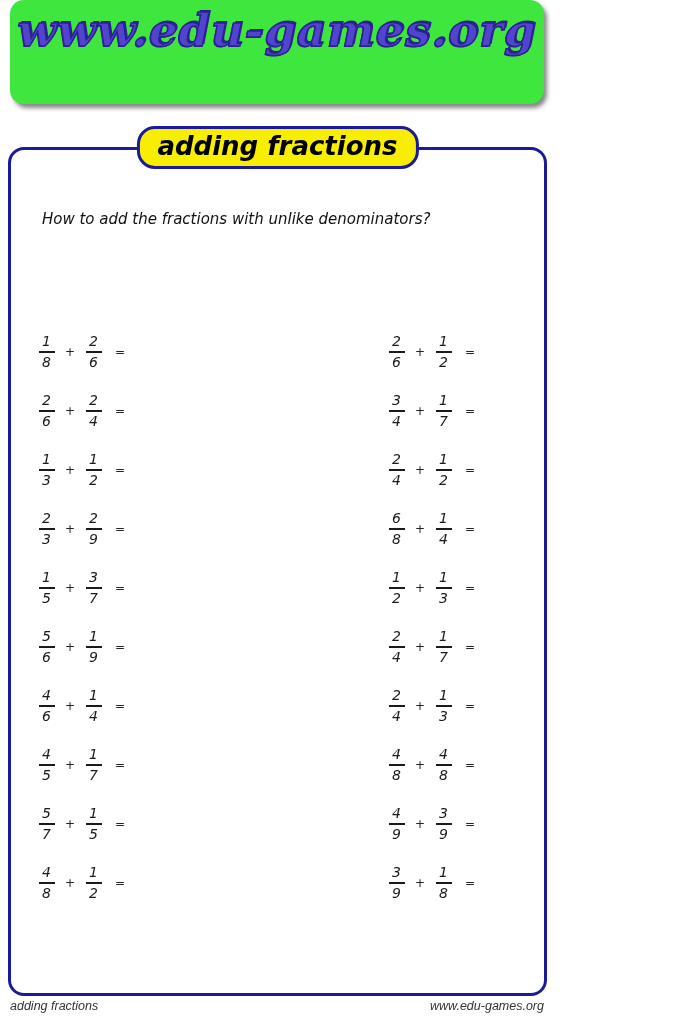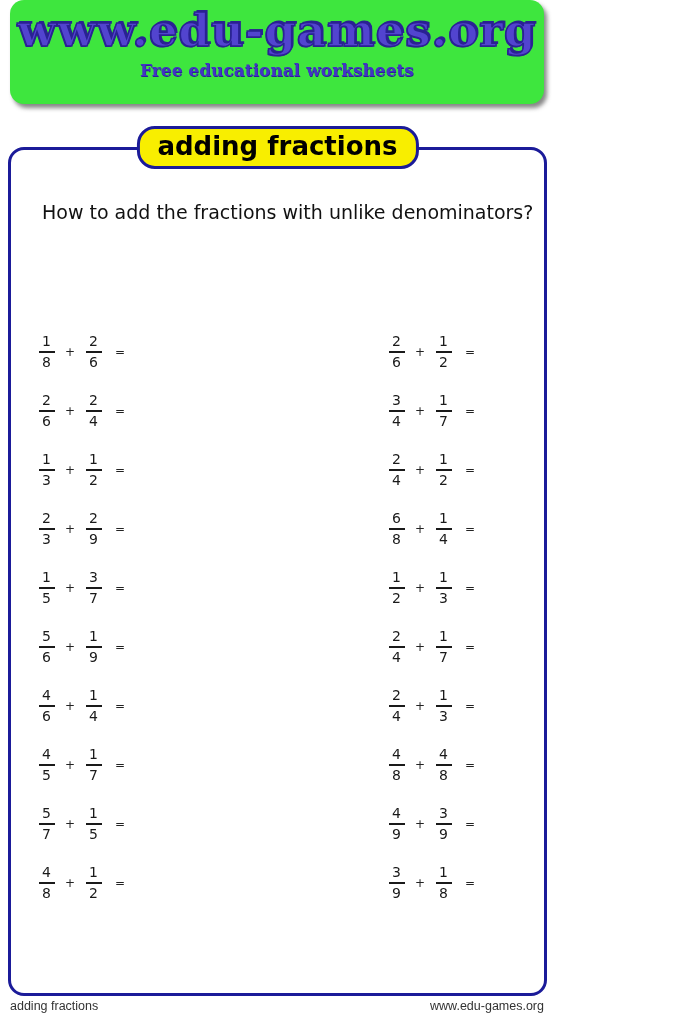--- a/index.html
+++ b/index.html
@@ -4,20 +4,21 @@
 <style>
   * { margin: 0; padding: 0; box-sizing: border-box; }
   html, body { background: #ffffff; }
   .page {
     position: relative;
     width: 555px;
     height: 1024px;
     background: #ffffff;
     overflow: hidden;
     font-family: "DejaVu Sans", sans-serif;
+    font-style: italic;
   }
 
   
   .banner {
     position: absolute;
     left: 10px; right: 11px; top: 0;
     height: 104px;
     background: #3ee63e;
     border-radius: 14px;
     box-shadow: 3px 4px 4px rgba(70,70,70,0.65);
@@ -63,23 +64,23 @@
     padding: 2px 18px 5px 18px;
     font-size: 26px;
     font-weight: bold;
     color: #000000;
     white-space: nowrap;
   }
 
   
   .instructions {
     position: absolute;
-    left: 42px; top: 202px;
+    left: 42px; top: 209px;
     width: 606px;
-    font-size: 19px;
+    font-size: 15px;
     line-height: 20px;
     color: #111111;
   }
   .instr-line1 { margin-bottom: 18px; }
 
   
   .problems-col {
     position: absolute;
     top: 322px;
     width: 300px;
@@ -127,21 +128,20 @@
     color: #333333;
   }
 </style>
 </head>
 <body>
 
 <div class="page">
 
   <div class="banner">
     <div class="site-title">www.edu-games.org</div>
-    <div class="site-subtitle">Free educational worksheets</div>
   </div>
 
   <div class="title-badge">adding fractions</div>
 
   <div class="worksheet-box"></div>
 
   <div class="instructions">
     <div class="instr-line1">How to add the fractions with unlike denominators?</div>
   </div>
 

